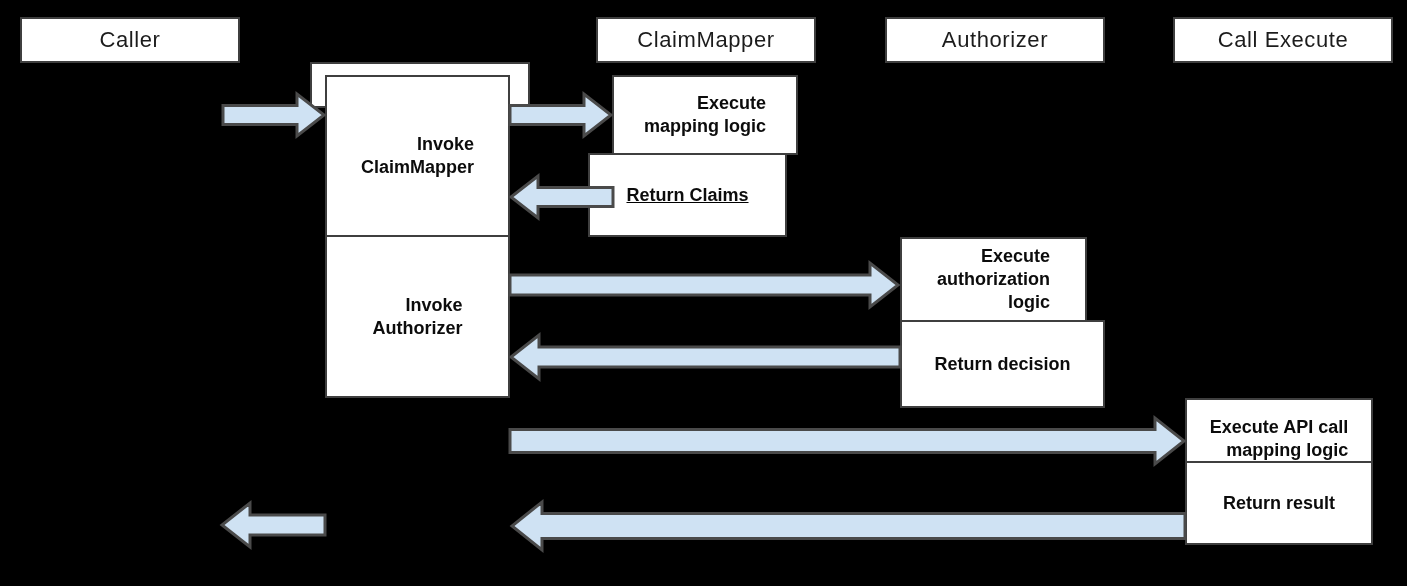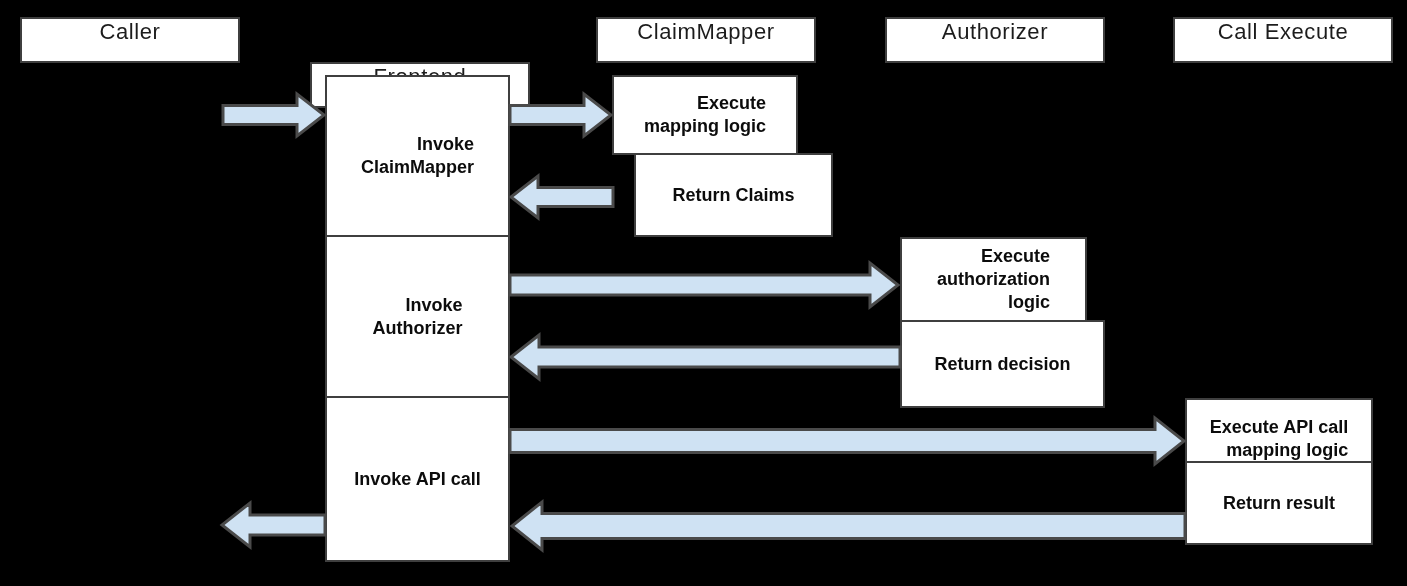--- a/index.html
+++ b/index.html
@@ -18,21 +18,21 @@
   
   .hdr {
     position: absolute;
     top: 17px;
     width: 220px;
     height: 46px;
     box-sizing: border-box;
     background: var(--box-fill, #ffffff);
     border: 2px solid var(--box-border, #3f3f3f);
     display: flex;
-    align-items: flex-start;
+    align-items: center;
     justify-content: center;
   }
   .hdr span {
     font-size: 22px;
     font-weight: 400;
     letter-spacing: 0.6px;
     color: #1c1c1c;
   }
   
   .pbox {
@@ -59,21 +59,21 @@
   #hdr-frontend    { left: 310px; margin-top: 45px; }
   #hdr-claimmapper { left: 596px; }
   #hdr-authorizer  { left: 885px; }
   #hdr-calltarget  { left: 1173px; }
 
   #box-start-workflow   { left: 37px;   top: 75px;  width: 186px; height: 487px; }
   #box-invoke-cm        { left: 325px;  top: 75px;  width: 185px; height: 162px; }
   #box-invoke-auth      { left: 325px;  top: 235px; width: 185px; height: 163px; }
   #box-invoke-api       { left: 325px;  top: 396px; width: 185px; height: 166px; }
   #box-exec-mapping     { left: 612px;  top: 75px;  width: 186px; height: 80px;  }
-  #box-return-claims    { left: 634px;  top: 153px; width: 199px; height: 84px;  }
+  #box-return-claims    { left: 588px;  top: 153px; width: 199px; height: 84px; text-decoration: underline;  }
   #box-exec-authz       { left: 900px;  top: 237px; width: 187px; height: 85px;  }
   #box-return-decision  { left: 900px;  top: 320px; width: 205px; height: 88px;  }
   #box-exec-api-target  { left: 1185px; top: 398px; width: 188px; height: 81px;  }
   #box-return-result    { left: 1185px; top: 461px; width: 188px; height: 84px;  }
 
   svg.arrows {
     position: absolute;
     left: 0; top: 0;
     width: 1407px;
     height: 586px;
@@ -102,23 +102,20 @@
   </div>
 
   <div class="pbox" id="box-invoke-cm">
     <span>Invoke
 ClaimMapper</span>
   </div>
   <div class="pbox" id="box-invoke-auth">
     <span>Invoke
 Authorizer</span>
   </div>
-  <div class="pbox" id="box-invoke-api">
-    <span>Invoke API call</span>
-  </div>
   <div class="pbox" id="box-exec-mapping">
     <span>Execute
 mapping logic</span>
   </div>
   <div class="pbox" id="box-return-claims">
     <span>Return Claims</span>
   </div>
   <div class="pbox" id="box-exec-authz">
     <span>Execute
 authorization

